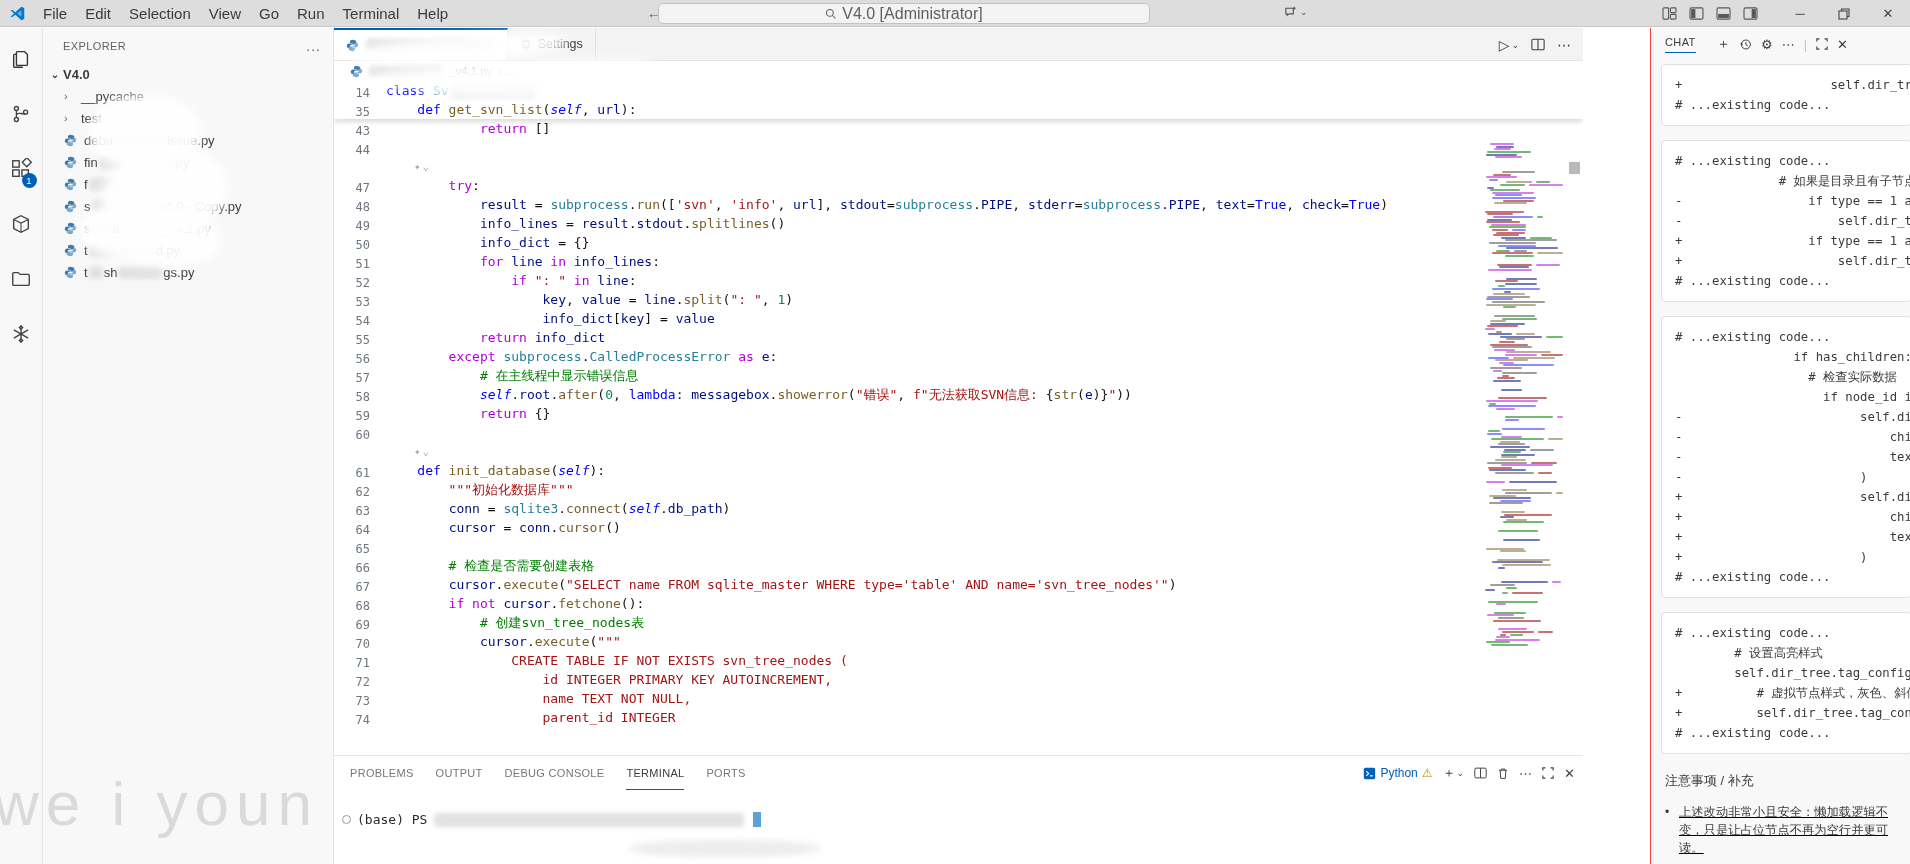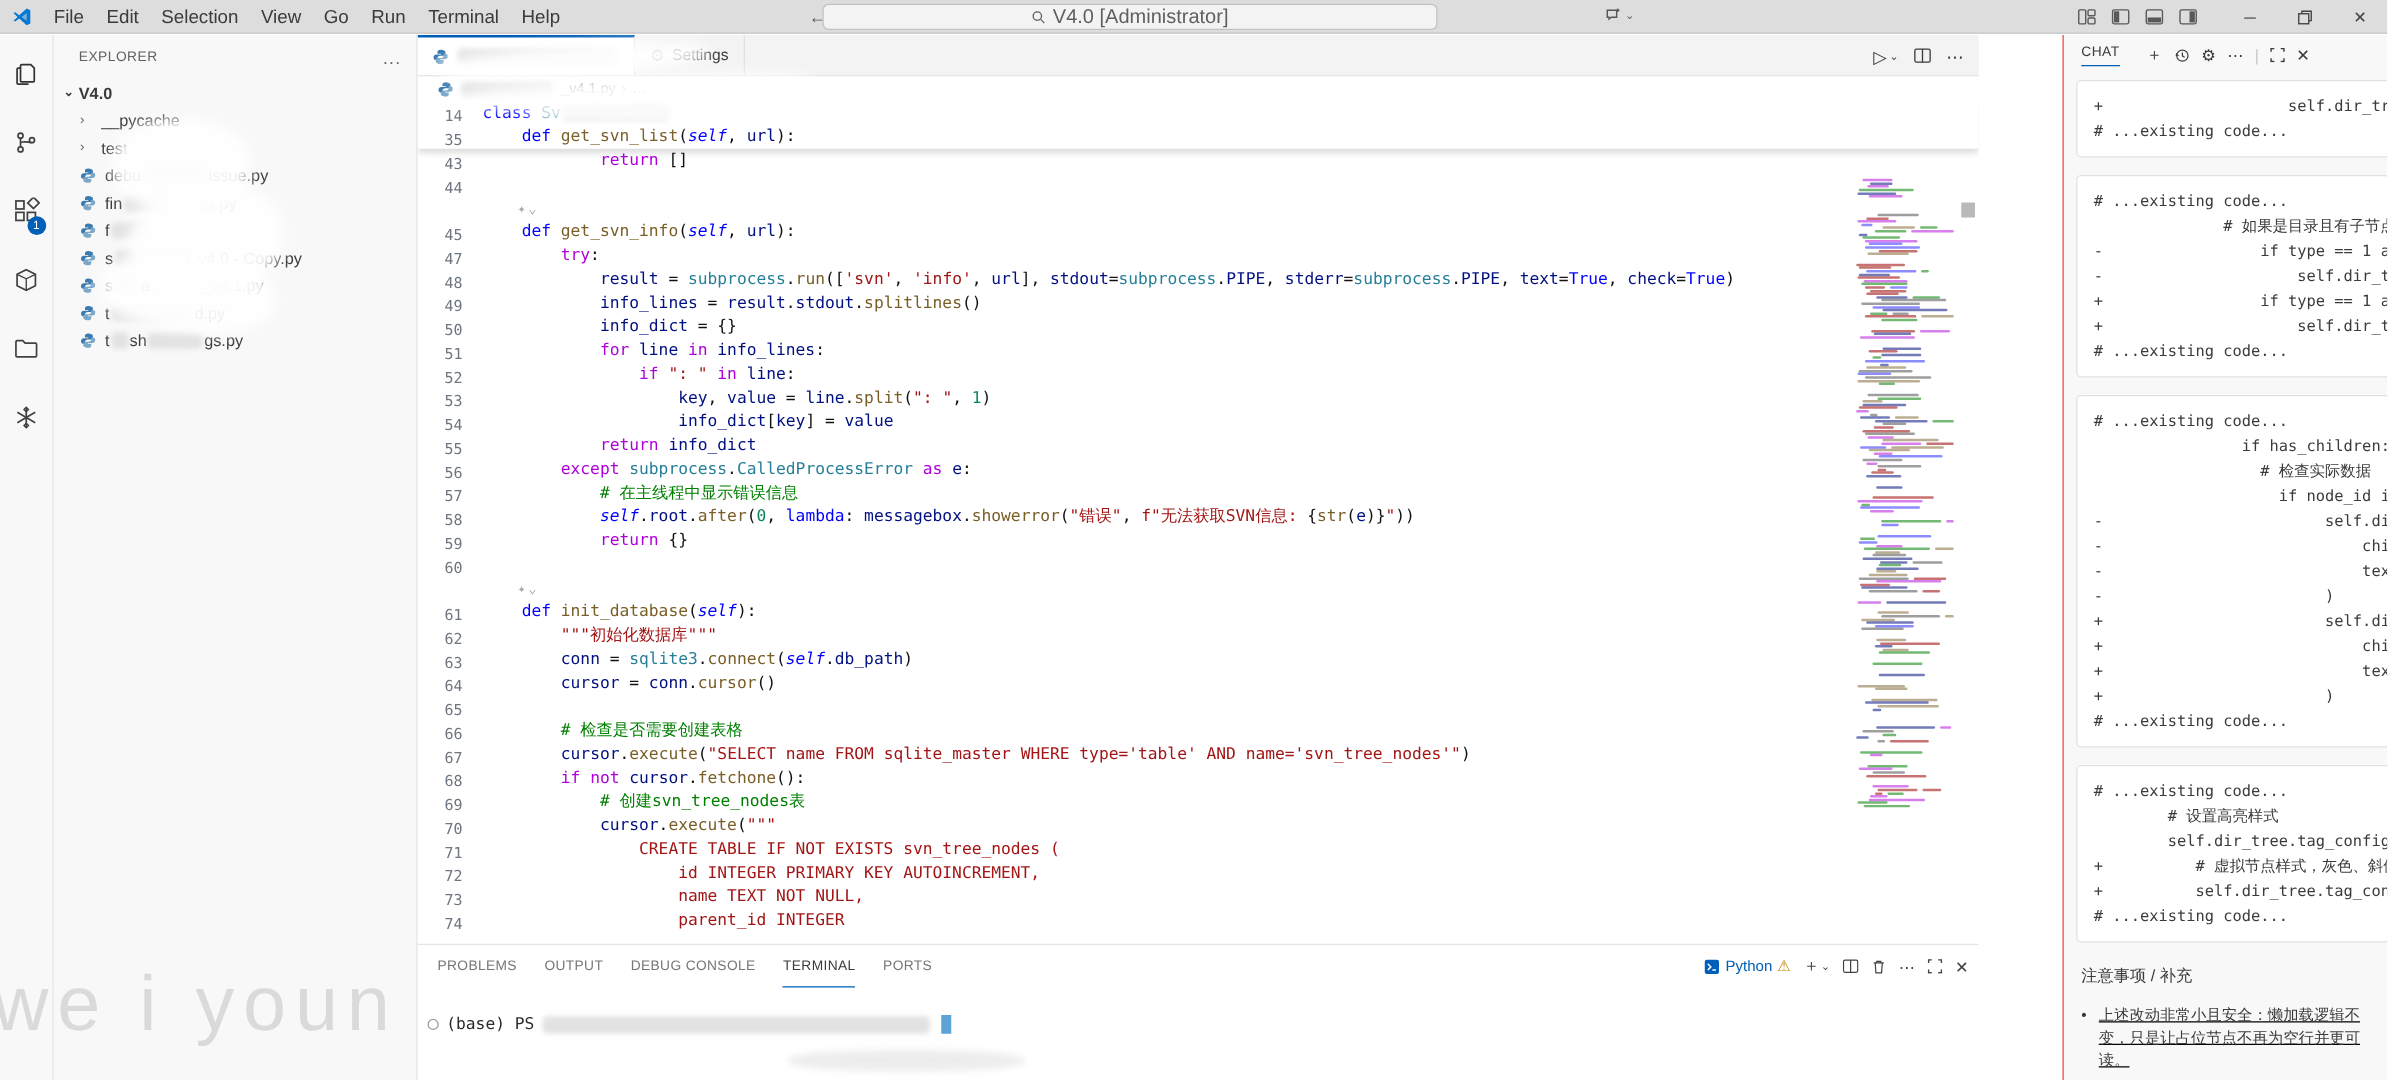--- a/index.html
+++ b/index.html
@@ -302,24 +302,20 @@
             <span class="gutter">43</span>
             <pre class="line"><span class="tok-ctrl">            return</span><span class="tok-pln"> []</span></pre>
           </div>
           <div class="code-row">
             <span class="gutter">44</span>
             <pre class="line"></pre>
           </div>
           <div class="code-row">
             <span class="gutter"></span>
             <pre class="line"><span class="sparkle">✦⌄</span></pre>
-          </div>
-          <div class="code-row">
-            <span class="gutter">45</span>
-            <pre class="line"><span class="tok-kw">    def</span><span class="tok-fn"> get_svn_info</span><span class="tok-pln">(</span><span class="tok-slf">self</span><span class="tok-pln">, </span><span class="tok-var">url</span><span class="tok-pln">):</span></pre>
           </div>
           <div class="code-row">
             <span class="gutter">47</span>
             <pre class="line"><span class="tok-ctrl">        try</span><span class="tok-pln">:</span></pre>
           </div>
           <div class="code-row">
             <span class="gutter">48</span>
             <pre class="line"><span class="tok-pln">            </span><span class="tok-var">result</span><span class="tok-pln"> = </span><span class="tok-cls">subprocess</span><span class="tok-pln">.</span><span class="tok-fn">run</span><span class="tok-pln">([</span><span class="tok-str">'svn'</span><span class="tok-pln">, </span><span class="tok-str">'info'</span><span class="tok-pln">, </span><span class="tok-var">url</span><span class="tok-pln">], </span><span class="tok-var">stdout</span><span class="tok-pln">=</span><span class="tok-cls">subprocess</span><span class="tok-pln">.</span><span class="tok-var">PIPE</span><span class="tok-pln">, </span><span class="tok-var">stderr</span><span class="tok-pln">=</span><span class="tok-cls">subprocess</span><span class="tok-pln">.</span><span class="tok-var">PIPE</span><span class="tok-pln">, </span><span class="tok-var">text</span><span class="tok-pln">=</span><span class="tok-kw">True</span><span class="tok-pln">, </span><span class="tok-var">check</span><span class="tok-pln">=</span><span class="tok-kw">True</span><span class="tok-pln">)</span></pre>
           </div>
           <div class="code-row">

